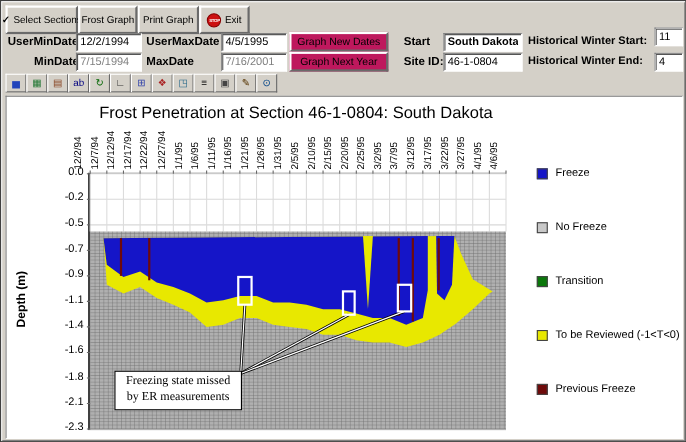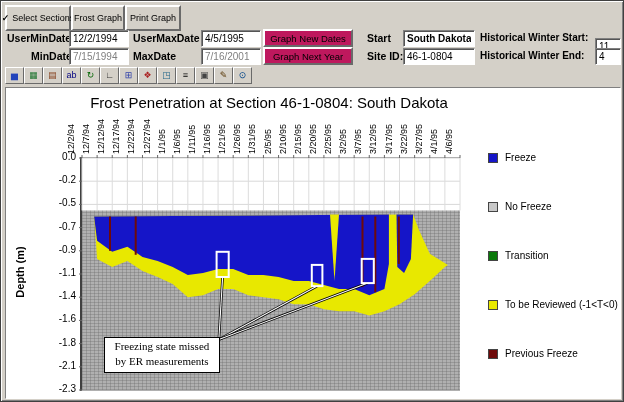--- a/index.html
+++ b/index.html
@@ -57,32 +57,36 @@
   <div class="btn" style="left:4px;top:4px;width:62px;">
     <span class="chk">✓</span>
     <span>Select Sections</span>
   </div>
   <div class="btn" style="left:124px;top:4px;width:52px;">
     <span>Print Graph</span>
   </div>
   <div class="btn" style="left:70px;top:4px;width:50px;">
     <span>Frost Graph</span>
   </div>
+  <div class="btn" style="left:180px;top:4px;width:42px;">
+    <span class="stop">STOP</span>
+    <span>Exit</span>
+  </div>
 
   <div class="lbl" style="left:6px;top:31px;">UserMinDate</div>
   <input class="field" style="left: 68px; top: 29px; width: 52px;" value="12/2/1994">
   <div class="lbl" style="left:132px;top:31px;">UserMaxDate</div>
   <input class="field" style="left: 200px; top: 29px; width: 52px;" value="4/5/1995">
   <div class="btn2" style="left:262px;top:28px;width:86px;">
     <span>Graph New Dates</span>
   </div>
   <div class="lbl" style="left:366px;top:31px;">Start</div>
   <input class="field" style="left: 402px; top: 29px; width: 64px; font-weight: bold;" value="South Dakota">
   <div class="lbl-sm" style="left:479px;top:31px;">Historical Winter Start:</div>
-  <input class="field" style="left: 594px; top: 37px; width: 18px;" value="11">
+  <input class="field" style="left: 594px; top: 24px; width: 18px;" value="11">
 
   <div class="lbl" style="left:6px;top:49px;padding-left:24px;">MinDate</div>
   <input class="field dim" style="left: 68px; top: 47px; width: 52px;" value="7/15/1994">
   <div class="lbl" style="left:132px;top:49px;">MaxDate</div>
   <input class="field dim" style="left: 200px; top: 47px; width: 52px;" value="7/16/2001">
   <div class="btn2" style="left:262px;top:46px;width:86px;">
     <span>Graph Next Year</span>
   </div>
   <div class="lbl" style="left:366px;top:49px;">Site ID:</div>
   <input class="field" style="left: 402px; top: 47px; width: 64px;" value="46-1-0804">

